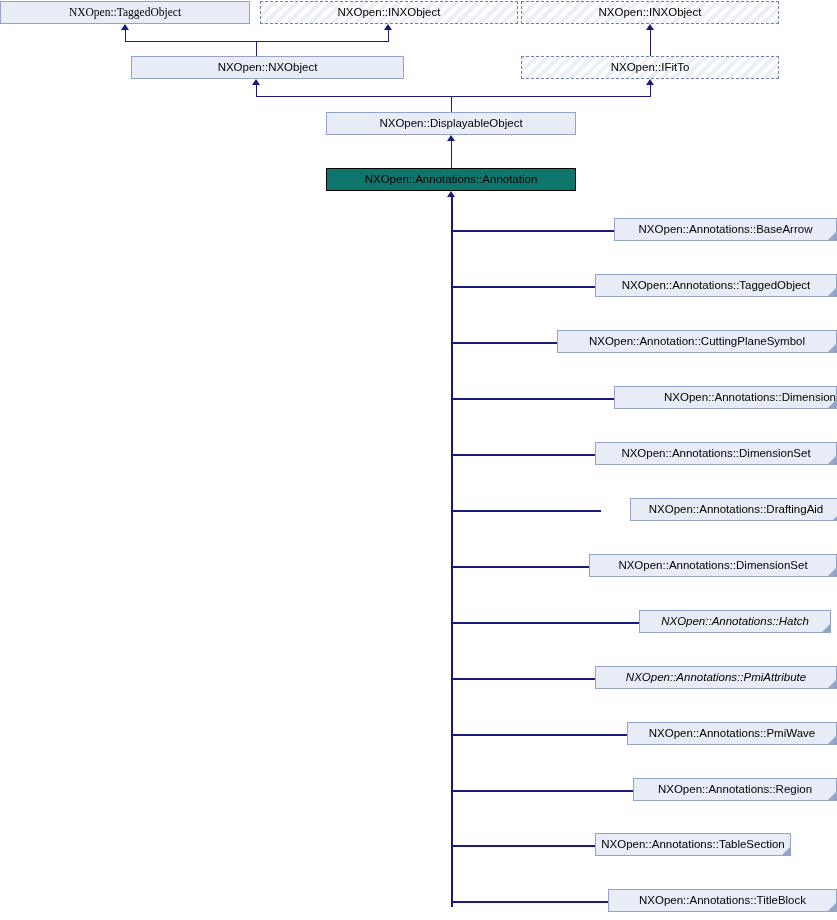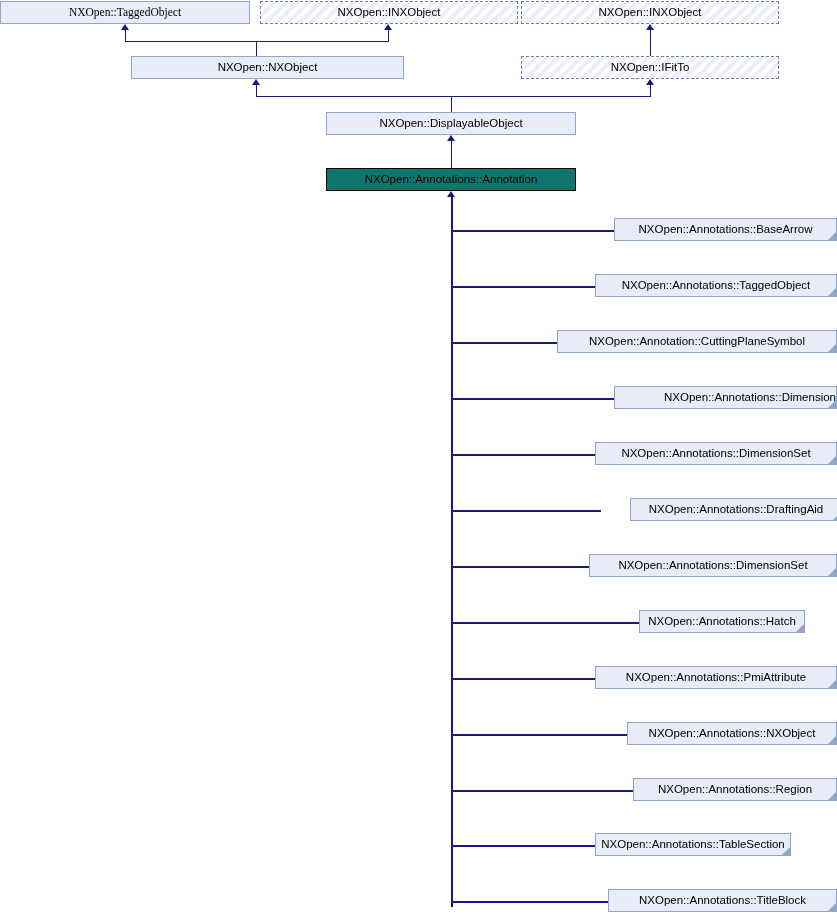--- a/index.html
+++ b/index.html
@@ -159,25 +159,25 @@
       <div class="node solid" style="left: 557px; top: 330px; width: 280px;"><span>NXOpen::Annotation::CuttingPlaneSymbol</span><div class="fold"></div></div>
       <div class="edge-h" style="left: 452px; top: 398px; width: 162px; height: 2px;"></div>
       <div class="node solid" style="left: 614px; top: 386px; width: 223px; text-align: right;"><span>NXOpen::Annotations::Dimension</span><div class="fold"></div></div>
       <div class="edge-h" style="left: 452px; top: 454px; width: 143px; height: 2px;"></div>
       <div class="node solid" style="left: 595px; top: 442px; width: 242px;"><span>NXOpen::Annotations::DimensionSet</span><div class="fold"></div></div>
       <div class="edge-h" style="left: 452px; top: 510px; width: 149px; height: 2px;"></div>
       <div class="node solid" style="left: 619px; top: 498px; width: 212px; margin-left: 11px;"><span>NXOpen::Annotations::DraftingAid</span><div class="fold"></div></div>
       <div class="edge-h" style="left: 452px; top: 566px; width: 137px; height: 2px;"></div>
       <div class="node solid" style="left: 589px; top: 554px; width: 248px;"><span>NXOpen::Annotations::DimensionSet</span><div class="fold"></div></div>
       <div class="edge-h" style="left: 452px; top: 622px; width: 187px; height: 2px;"></div>
-      <div class="node solid" style="left: 639px; top: 610px; width: 166px;"><span>NXOpen::Annotations::Hatch</span><div class="fold"></div></div>
+      <div class="node solid" style="left: 639px; top: 610px; width: 192px; font-style: italic;"><span>NXOpen::Annotations::Hatch</span><div class="fold"></div></div>
       <div class="edge-h" style="left: 452px; top: 678px; width: 143px; height: 2px;"></div>
-      <div class="node solid" style="left: 595px; top: 666px; width: 242px;"><span>NXOpen::Annotations::PmiAttribute</span><div class="fold"></div></div>
+      <div class="node solid" style="left: 595px; top: 666px; width: 242px; font-style: italic;"><span>NXOpen::Annotations::PmiAttribute</span><div class="fold"></div></div>
       <div class="edge-h" style="left: 452px; top: 734px; width: 175px; height: 2px;"></div>
-      <div class="node solid" style="left: 627px; top: 722px; width: 210px;"><span>NXOpen::Annotations::NXObject</span><div class="fold"></div></div>
+      <div class="node solid" style="left: 627px; top: 722px; width: 210px;"><span>NXOpen::Annotations::PmiWave</span><div class="fold"></div></div>
       <div class="edge-h" style="left: 452px; top: 790px; width: 181px; height: 2px;"></div>
       <div class="node solid" style="left: 633px; top: 778px; width: 204px;"><span>NXOpen::Annotations::Region</span><div class="fold"></div></div>
       <div class="edge-h" style="left: 452px; top: 845px; width: 143px; height: 2px;"></div>
       <div class="node solid" style="left: 595px; top: 833px; width: 196px;"><span>NXOpen::Annotations::TableSection</span><div class="fold"></div></div>
       <div class="edge-h" style="left: 452px; top: 901px; width: 156px; height: 2px;"></div>
       <div class="node solid" style="left: 608px; top: 889px; width: 229px;"><span>NXOpen::Annotations::TitleBlock</span><div class="fold"></div></div>
     </div>
 
 </div>
 

